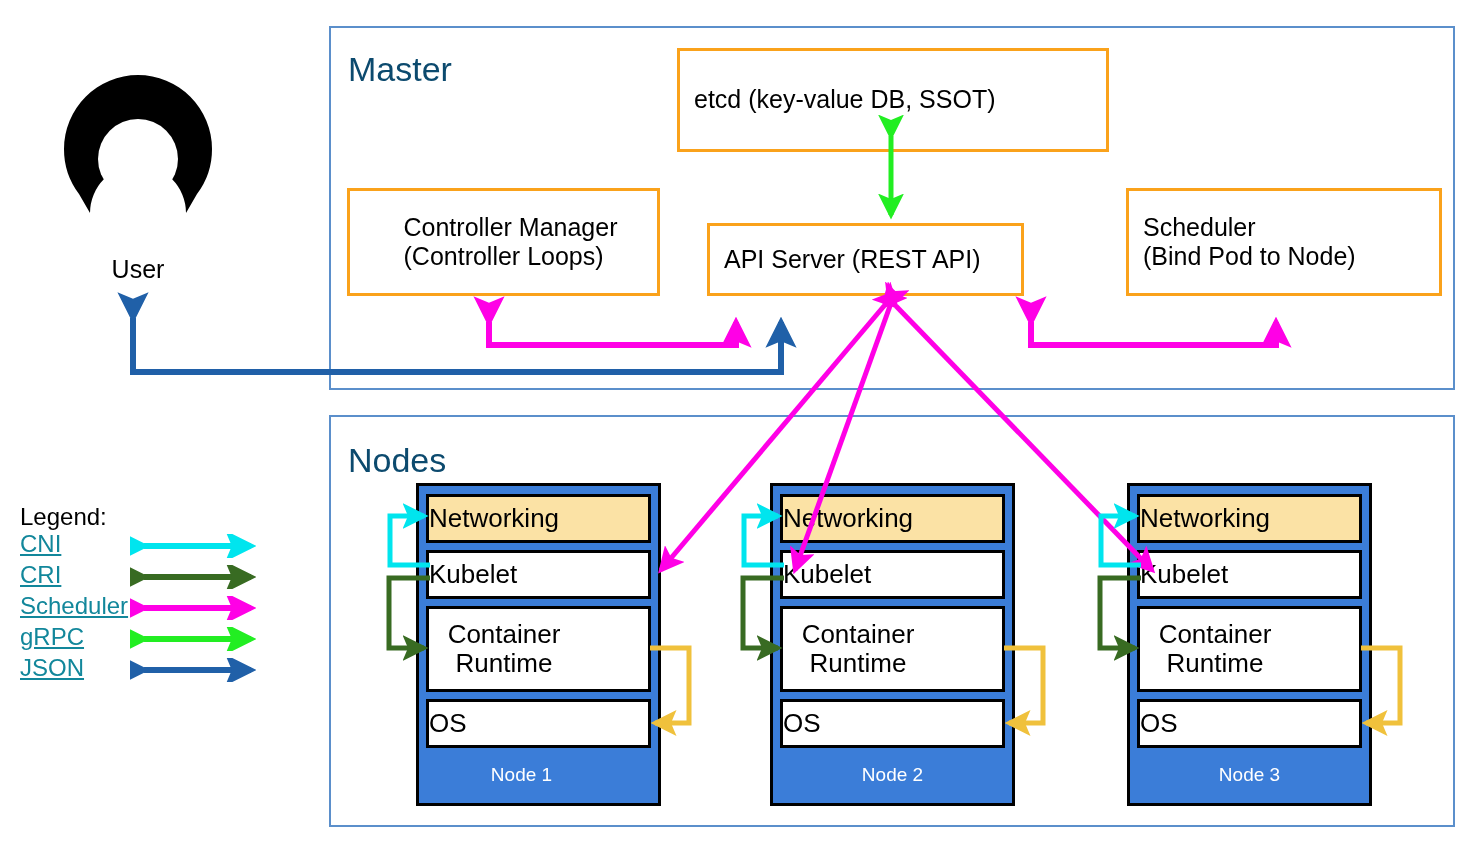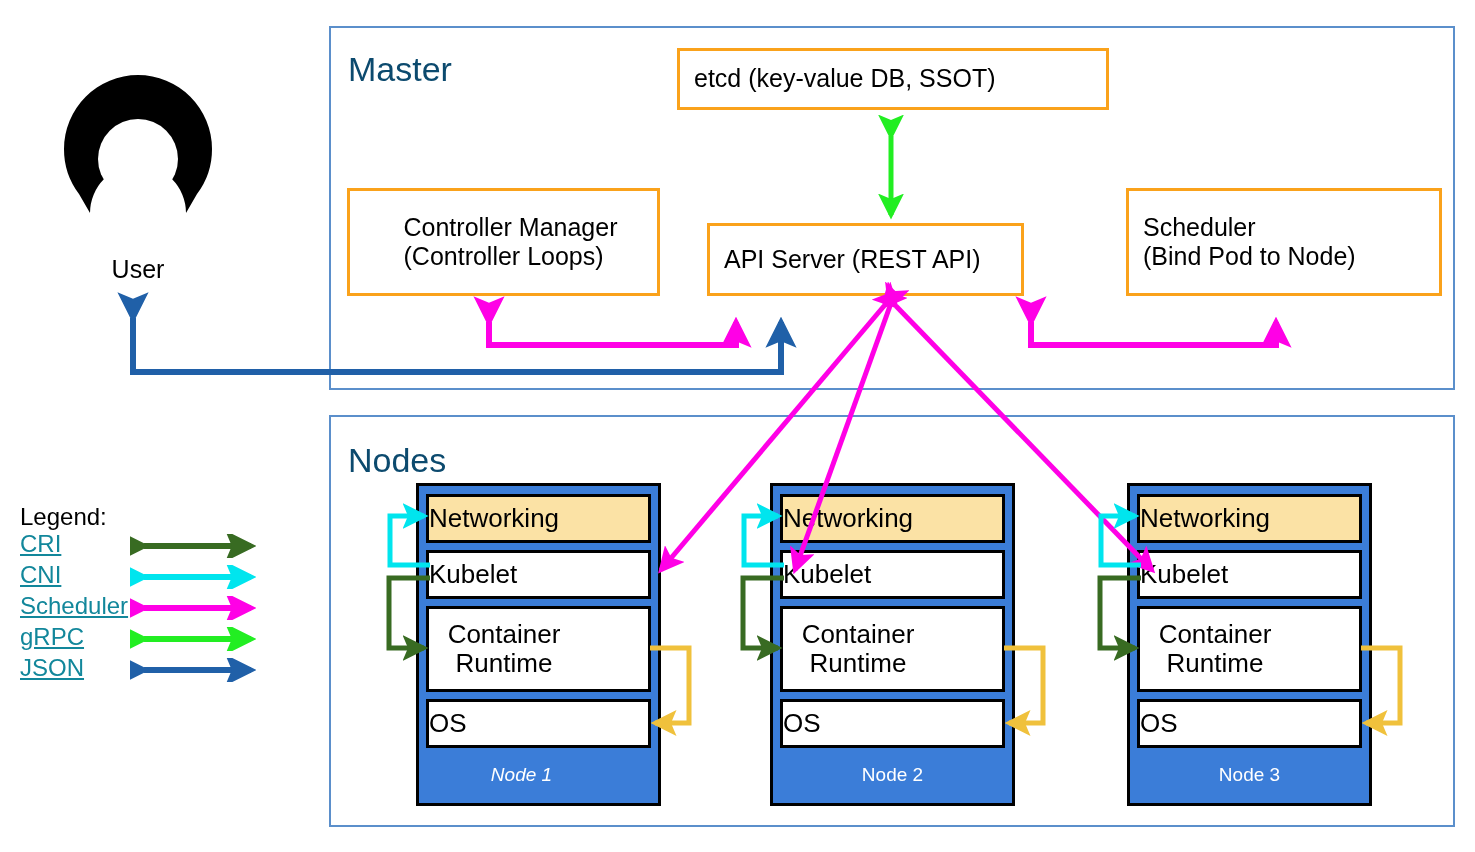--- a/index.html
+++ b/index.html
@@ -52,21 +52,21 @@
   <circle cx="138" cy="159" r="40" fill="#ffffff"></circle>
 </svg>
 <div class="user-label" style="left:58px;top:255px;">User</div>
 
 <div class="group-box" style="left:329px;top:26px;width:1126px;height:364px;"></div>
 <div class="group-title" style="left:348px;top:52px;">Master</div>
 
 <div class="group-box" style="left:329px;top:415px;width:1126px;height:412px;"></div>
 <div class="group-title" style="left:348px;top:443px;">Nodes</div>
 
-<div class="comp left" style="left:677px;top:48px;width:432px;height:62px;">
+<div class="comp left" style="left:677px;top:48px;width:432px;height:104px;">
   <span>etcd (key-value DB, SSOT)</span>
 </div>
 
 <div class="comp left" style="left:347px;top:188px;width:313px;height:108px;white-space:pre-line;justify-content:center;">
   <span style="white-space:pre-line;">Controller Manager
 (Controller Loops)</span>
 </div>
 
 <div class="comp left" style="left:707px;top:223px;width:317px;height:73px;">
   <span>API Server (REST API)</span>
@@ -83,21 +83,21 @@
 </div>
 <div class="node-row" style="left:426px;top:550px;width:225px;height:49px;">
   <span>Kubelet</span>
 </div>
 <div class="node-row" style="left:426px;top:606px;width:225px;height:86px;">
   <span style="display:block;width:150px;">Container Runtime</span>
 </div>
 <div class="node-row" style="left:426px;top:699px;width:225px;height:49px;">
   <span>OS</span>
 </div>
-<div class="node-name" style="left:416px;top:764px;width:211px;font-style:italic;">Node 1</div>
+<div class="node-name" style="left:416px;top:764px;width:211px;">Node 1</div>
 
 <div class="node" style="left:770px;top:483px;width:245px;height:323px;"></div>
 <div class="node-row net" style="left:780px;top:494px;width:225px;height:49px;">
   <span>Networking</span>
 </div>
 <div class="node-row" style="left:780px;top:550px;width:225px;height:49px;">
   <span>Kubelet</span>
 </div>
 <div class="node-row" style="left:780px;top:606px;width:225px;height:86px;">
   <span style="display:block;width:150px;">Container Runtime</span>
@@ -198,33 +198,33 @@
   </g>
   <g>
     <path d="M 1361 648 L 1400 648 L 1400 723 L 1366 723" fill="none" stroke="#F0C13C" stroke-width="5" marker-end="url(#ah-gold)"></path>
   </g>
 </svg>
 
 <div class="legend-wrap">
   <div class="legend-title">Legend:</div>
 
   <div class="legend-row">
+    <span class="legend-name">CNI</span>
+    <svg class="legend-arrow" viewBox="0 0 135 24">
+      <line x1="14" y1="12" x2="121" y2="12" stroke="#00E5EE" stroke-width="6" marker-start="url(#ah-cyan)" marker-end="url(#ah-cyan)"></line>
+    </svg>
+  </div>
+
+  <div class="legend-row">
     <span class="legend-name">CRI</span>
     <svg class="legend-arrow" viewBox="0 0 135 24">
       <line x1="14" y1="12" x2="121" y2="12" stroke="#386B22" stroke-width="6" marker-start="url(#ah-olive)" marker-end="url(#ah-olive)"></line>
     </svg>
   </div>
 
-  <div class="legend-row">
-    <span class="legend-name">CNI</span>
-    <svg class="legend-arrow" viewBox="0 0 135 24">
-      <line x1="14" y1="12" x2="121" y2="12" stroke="#00E5EE" stroke-width="6" marker-start="url(#ah-cyan)" marker-end="url(#ah-cyan)"></line>
-    </svg>
-  </div>
-
 
   <div class="legend-row">
     <span class="legend-name">Scheduler</span>
     <svg class="legend-arrow" viewBox="0 0 135 24">
       <line x1="14" y1="12" x2="121" y2="12" stroke="#FF00E6" stroke-width="6" marker-start="url(#ah-magenta)" marker-end="url(#ah-magenta)"></line>
     </svg>
   </div>
 
   <div class="legend-row">
     <span class="legend-name">gRPC</span>

